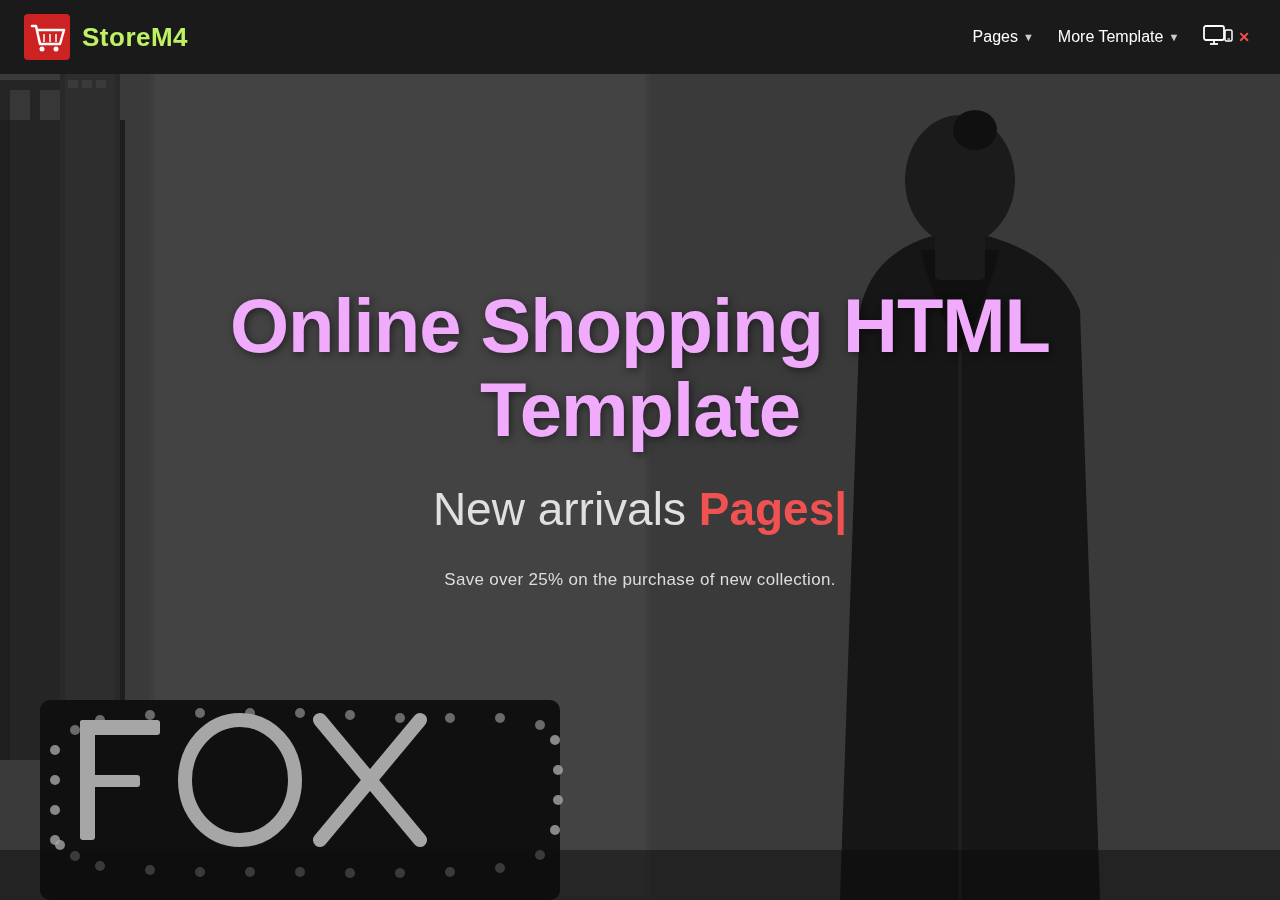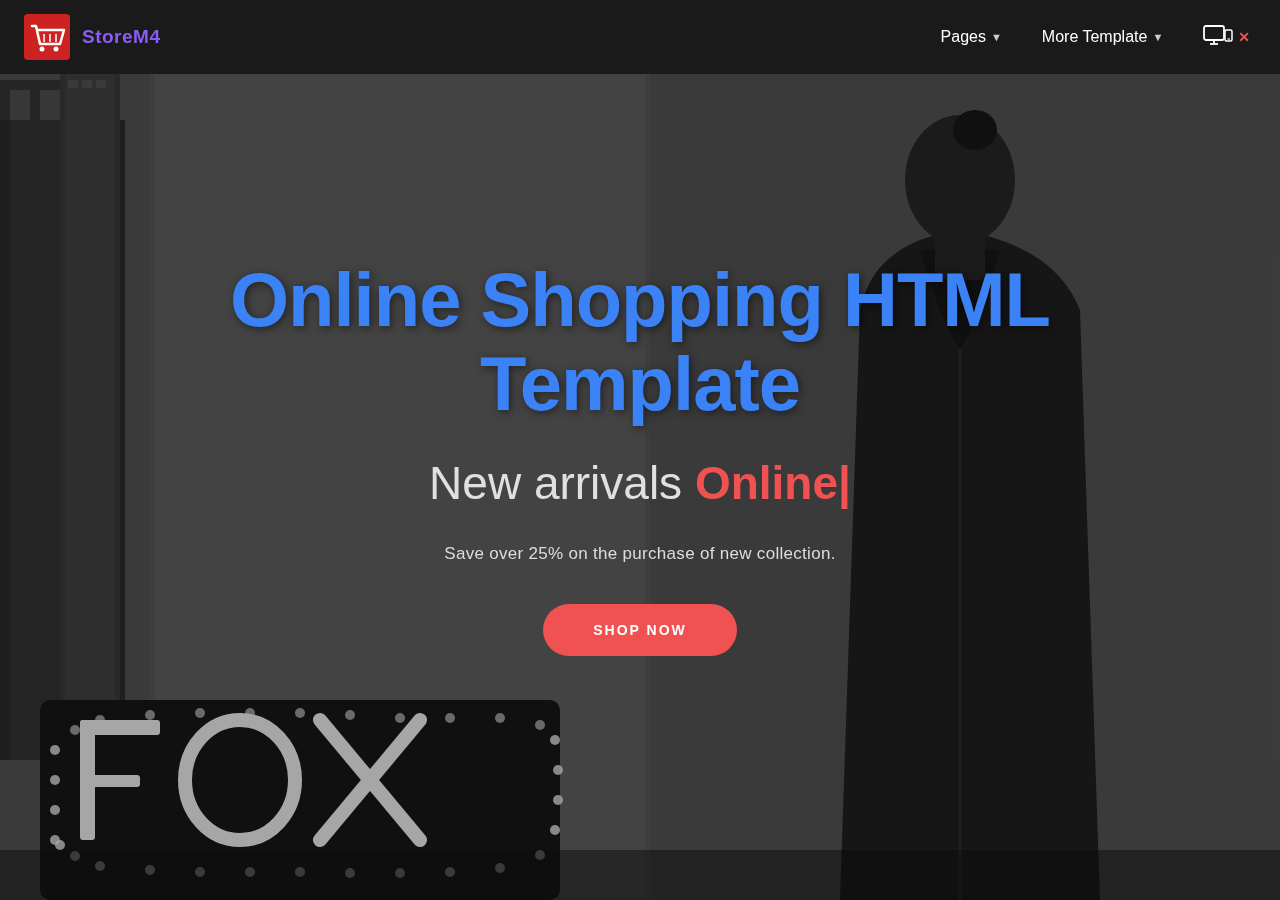--- a/index.html
+++ b/index.html
@@ -37,30 +37,30 @@
       gap: 12px;
       text-decoration: none;
     }
 
     .brand-icon {
       width: 46px;
       height: 46px;
     }
 
     .brand-name {
-      color: #8b5cf6;
-      font-size: 19px;
+      color: #bef264;
+      font-size: 26px;
       font-weight: 600;
       letter-spacing: 0.5px;
     }
 
     .navbar-right {
       display: flex;
       align-items: center;
-      gap: 28px;
+      gap: 12px;
     }
 
     .nav-link {
       color: #ffffff;
       font-size: 16px;
       font-weight: 400;
       text-decoration: none;
       display: flex;
       align-items: center;
       gap: 5px;
@@ -117,21 +117,21 @@
       justify-content: center;
       z-index: 2;
       text-align: center;
       padding: 0 20px;
       margin-top: -30px;
     }
 
     .hero-title {
       font-size: 76px;
       font-weight: 900;
-      color: #3b82f6;
+      color: #f0abfc;
       line-height: 1.1;
       letter-spacing: -1px;
       max-width: 900px;
       margin-bottom: 30px;
       text-shadow: 2px 2px 8px rgba(0,0,0,0.5);
     }
 
     .hero-subtitle {
       font-size: 46px;
       font-weight: 400;
@@ -313,18 +313,17 @@
           <line x1="24.5" y1="17" x2="27" y2="17" stroke="#fff" stroke-width="1.2"></line>
         </svg>
         <span style="color:#f05252; font-size:14px; font-weight:bold; margin-left:1px;">✕</span>
       </button>
     </div>
   </nav>
 
   <div class="hero-content">
     <h1 class="hero-title">Online Shopping HTML Template</h1>
     <p class="hero-subtitle">
-      <span>New arrivals </span><span class="highlight">Online|</span>
+      <span>New arrivals </span><span class="highlight">Pages|</span>
     </p>
     <p class="hero-description">Save over 25% on the purchase of new collection.</p>
-    <button class="shop-now-btn">SHOP NOW</button>
   </div>
 </div>
 
 </body></html>

